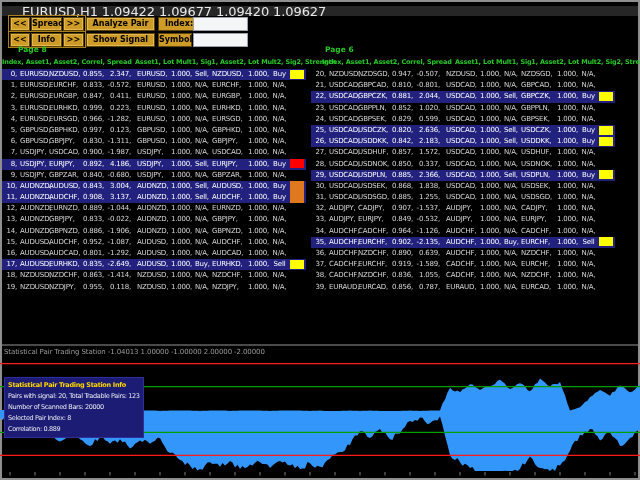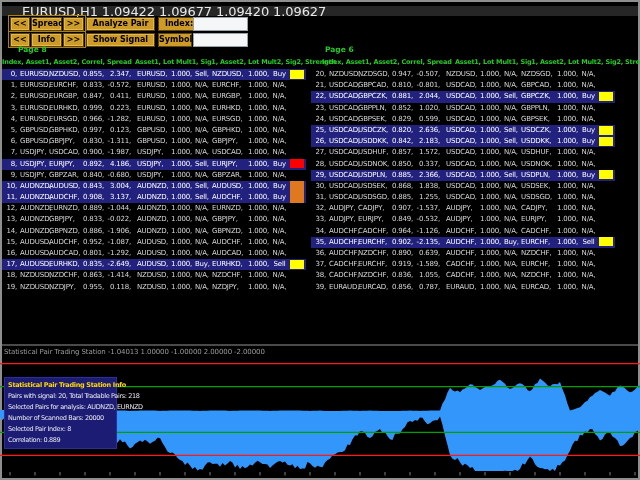--- a/index.html
+++ b/index.html
@@ -37,21 +37,21 @@
   .c10{width:18px;padding-left:3px;text-align:center;}
   .sbox { display:inline-block; width:14px; height:9px; margin-left:3px;
     vertical-align:middle; visibility:hidden; }
   .trow.tall .sbox { height:11.2px; margin-top:0; vertical-align:top; }
   
   #sepline { position:absolute; left:2px; right:2px; top:344px; height:2px; background:#4a4a4a; }
   #ind-label { position:absolute; left:4px; top:348px; color:#9a9a9a; font-size:7px;
     letter-spacing:-0.1px; }
   #ind-svg { position:absolute; left:0; top:352px; }
   
-  #infobox { position:absolute; left:4px; top:377px; width:113px;
+  #infobox { position:absolute; left:4px; top:377px; width:140px;
     background:#1C1C74; border:1px solid #2e2e9a; padding:2px 3px; z-index:5; }
   #infobox .ititle { color:#FFD700; font-size:6.5px; font-weight:700;
     letter-spacing:-0.3px; line-height:11px; white-space:nowrap; }
   #infobox .iline { color:#e9e9f2; font-size:6.5px; letter-spacing:-0.35px;
     line-height:11px; white-space:nowrap; }
 </style>
 </head>
 <body>
 
 <div id="frame">
@@ -159,20 +159,19 @@
       <line x1="510" x2="510" y1="120" y2="123.5" stroke="#7d7d7d" stroke-width="1"></line>
       <line x1="535" x2="535" y1="120" y2="123.5" stroke="#7d7d7d" stroke-width="1"></line>
       <line x1="560" x2="560" y1="120" y2="123.5" stroke="#7d7d7d" stroke-width="1"></line>
       <line x1="585" x2="585" y1="120" y2="123.5" stroke="#7d7d7d" stroke-width="1"></line>
       <line x1="610" x2="610" y1="120" y2="123.5" stroke="#7d7d7d" stroke-width="1"></line>
       <line x1="635" x2="635" y1="120" y2="123.5" stroke="#7d7d7d" stroke-width="1"></line>
     </svg>
 
   <div id="infobox">
     <div class="ititle">Statistical Pair Trading Station Info</div>
-    <div class="iline">Pairs with signal: 20, Total Tradable Pairs: 218</div>
-    <div class="iline">Selected Pairs for analysis: AUDNZD, EURNZD</div>
+    <div class="iline">Pairs with signal: 20, Total Tradable Pairs: 123</div>
     <div class="iline">Number of Scanned Bars: 20000</div>
     <div class="iline">Selected Pair Index: 8</div>
     <div class="iline">Correlation: 0.889</div>
   </div>
 
 </div>
 
 </body></html>

